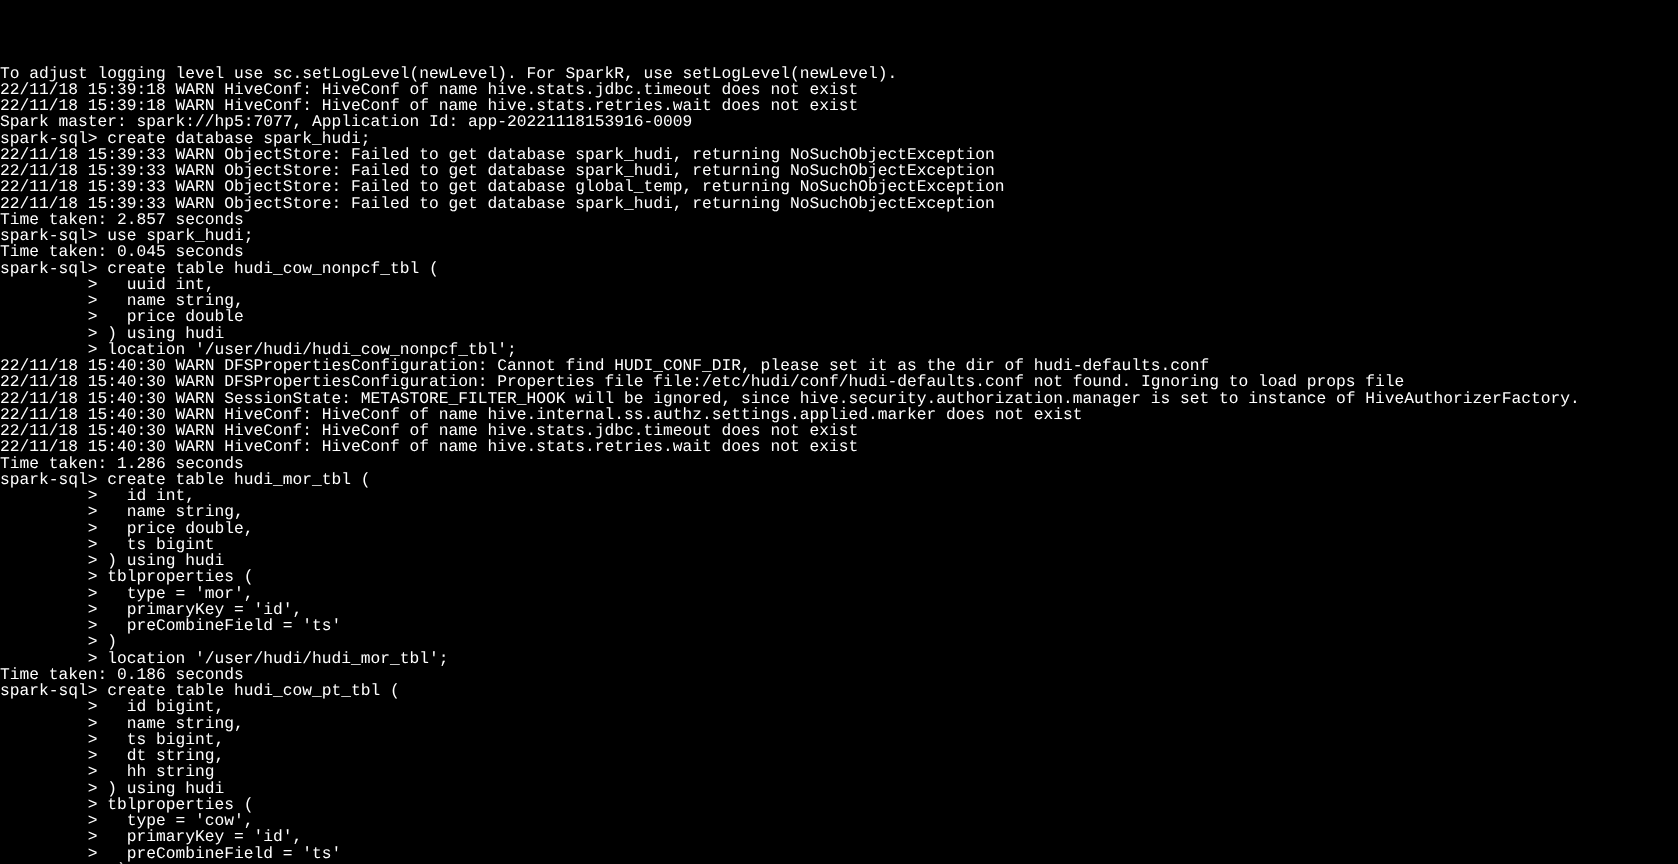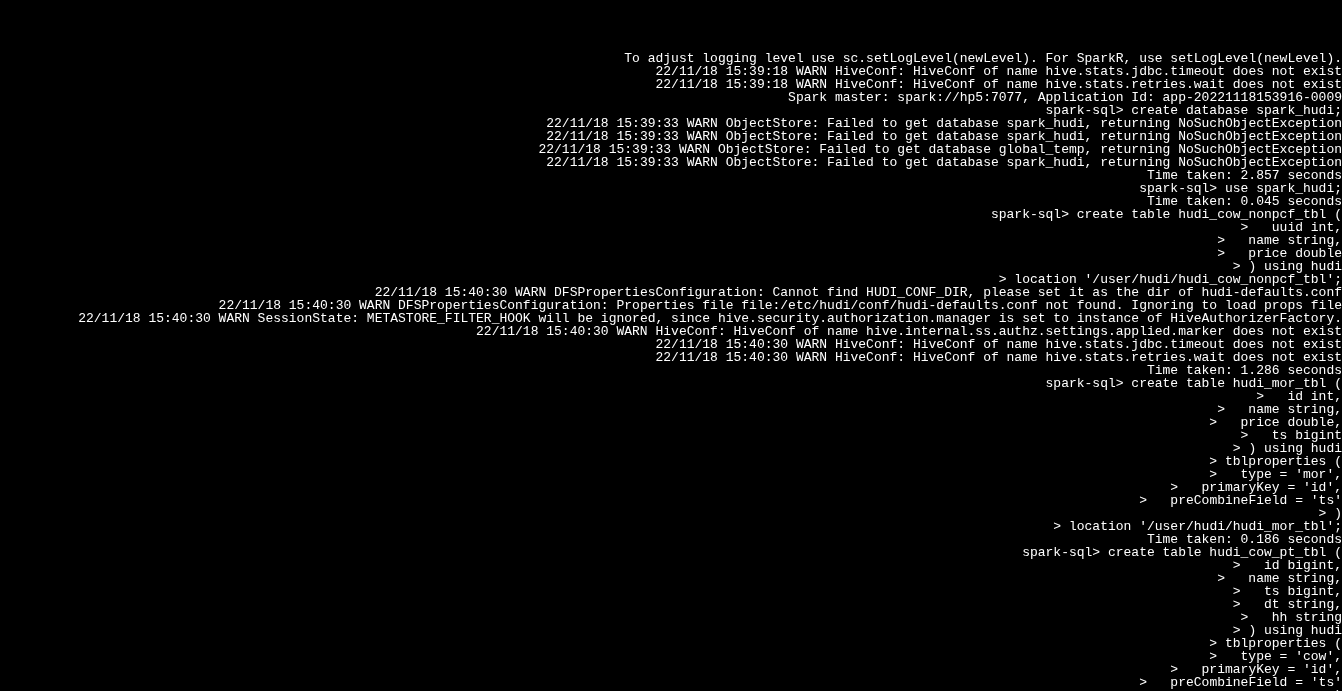--- a/index.html
+++ b/index.html
@@ -14,21 +14,20 @@
     height: 691px;
     overflow: hidden;
     white-space: pre;
   }
   .terminal {
     padding: 0;
   }
   .line {
     display: block;
     height: 13px;
-    text-align: right;
   }
 </style>
 </head>
 <body>
 
 
 
 <div class="terminal" id="terminal-container"><span class="line">To adjust logging level use sc.setLogLevel(newLevel). For SparkR, use setLogLevel(newLevel).</span><span class="line">22/11/18 15:39:18 WARN HiveConf: HiveConf of name hive.stats.jdbc.timeout does not exist</span><span class="line">22/11/18 15:39:18 WARN HiveConf: HiveConf of name hive.stats.retries.wait does not exist</span><span class="line">Spark master: spark://hp5:7077, Application Id: app-20221118153916-0009</span><span class="line">spark-sql&gt; create database spark_hudi;</span><span class="line">22/11/18 15:39:33 WARN ObjectStore: Failed to get database spark_hudi, returning NoSuchObjectException</span><span class="line">22/11/18 15:39:33 WARN ObjectStore: Failed to get database spark_hudi, returning NoSuchObjectException</span><span class="line">22/11/18 15:39:33 WARN ObjectStore: Failed to get database global_temp, returning NoSuchObjectException</span><span class="line">22/11/18 15:39:33 WARN ObjectStore: Failed to get database spark_hudi, returning NoSuchObjectException</span><span class="line">Time taken: 2.857 seconds</span><span class="line">spark-sql&gt; use spark_hudi;</span><span class="line">Time taken: 0.045 seconds</span><span class="line">spark-sql&gt; create table hudi_cow_nonpcf_tbl (</span><span class="line">         &gt;   uuid int,</span><span class="line">         &gt;   name string,</span><span class="line">         &gt;   price double</span><span class="line">         &gt; ) using hudi</span><span class="line">         &gt; location '/user/hudi/hudi_cow_nonpcf_tbl';</span><span class="line">22/11/18 15:40:30 WARN DFSPropertiesConfiguration: Cannot find HUDI_CONF_DIR, please set it as the dir of hudi-defaults.conf</span><span class="line">22/11/18 15:40:30 WARN DFSPropertiesConfiguration: Properties file file:/etc/hudi/conf/hudi-defaults.conf not found. Ignoring to load props file</span><span class="line">22/11/18 15:40:30 WARN SessionState: METASTORE_FILTER_HOOK will be ignored, since hive.security.authorization.manager is set to instance of HiveAuthorizerFactory.</span><span class="line">22/11/18 15:40:30 WARN HiveConf: HiveConf of name hive.internal.ss.authz.settings.applied.marker does not exist</span><span class="line">22/11/18 15:40:30 WARN HiveConf: HiveConf of name hive.stats.jdbc.timeout does not exist</span><span class="line">22/11/18 15:40:30 WARN HiveConf: HiveConf of name hive.stats.retries.wait does not exist</span><span class="line">Time taken: 1.286 seconds</span><span class="line">spark-sql&gt; create table hudi_mor_tbl (</span><span class="line">         &gt;   id int,</span><span class="line">         &gt;   name string,</span><span class="line">         &gt;   price double,</span><span class="line">         &gt;   ts bigint</span><span class="line">         &gt; ) using hudi</span><span class="line">         &gt; tblproperties (</span><span class="line">         &gt;   type = 'mor',</span><span class="line">         &gt;   primaryKey = 'id',</span><span class="line">         &gt;   preCombineField = 'ts'</span><span class="line">         &gt; )</span><span class="line">         &gt; location '/user/hudi/hudi_mor_tbl';</span><span class="line">Time taken: 0.186 seconds</span><span class="line">spark-sql&gt; create table hudi_cow_pt_tbl (</span><span class="line">         &gt;   id bigint,</span><span class="line">         &gt;   name string,</span><span class="line">         &gt;   ts bigint,</span><span class="line">         &gt;   dt string,</span><span class="line">         &gt;   hh string</span><span class="line">         &gt; ) using hudi</span><span class="line">         &gt; tblproperties (</span><span class="line">         &gt;   type = 'cow',</span><span class="line">         &gt;   primaryKey = 'id',</span><span class="line">         &gt;   preCombineField = 'ts'</span><span class="line">         &gt;  )</span></div>
 
 

